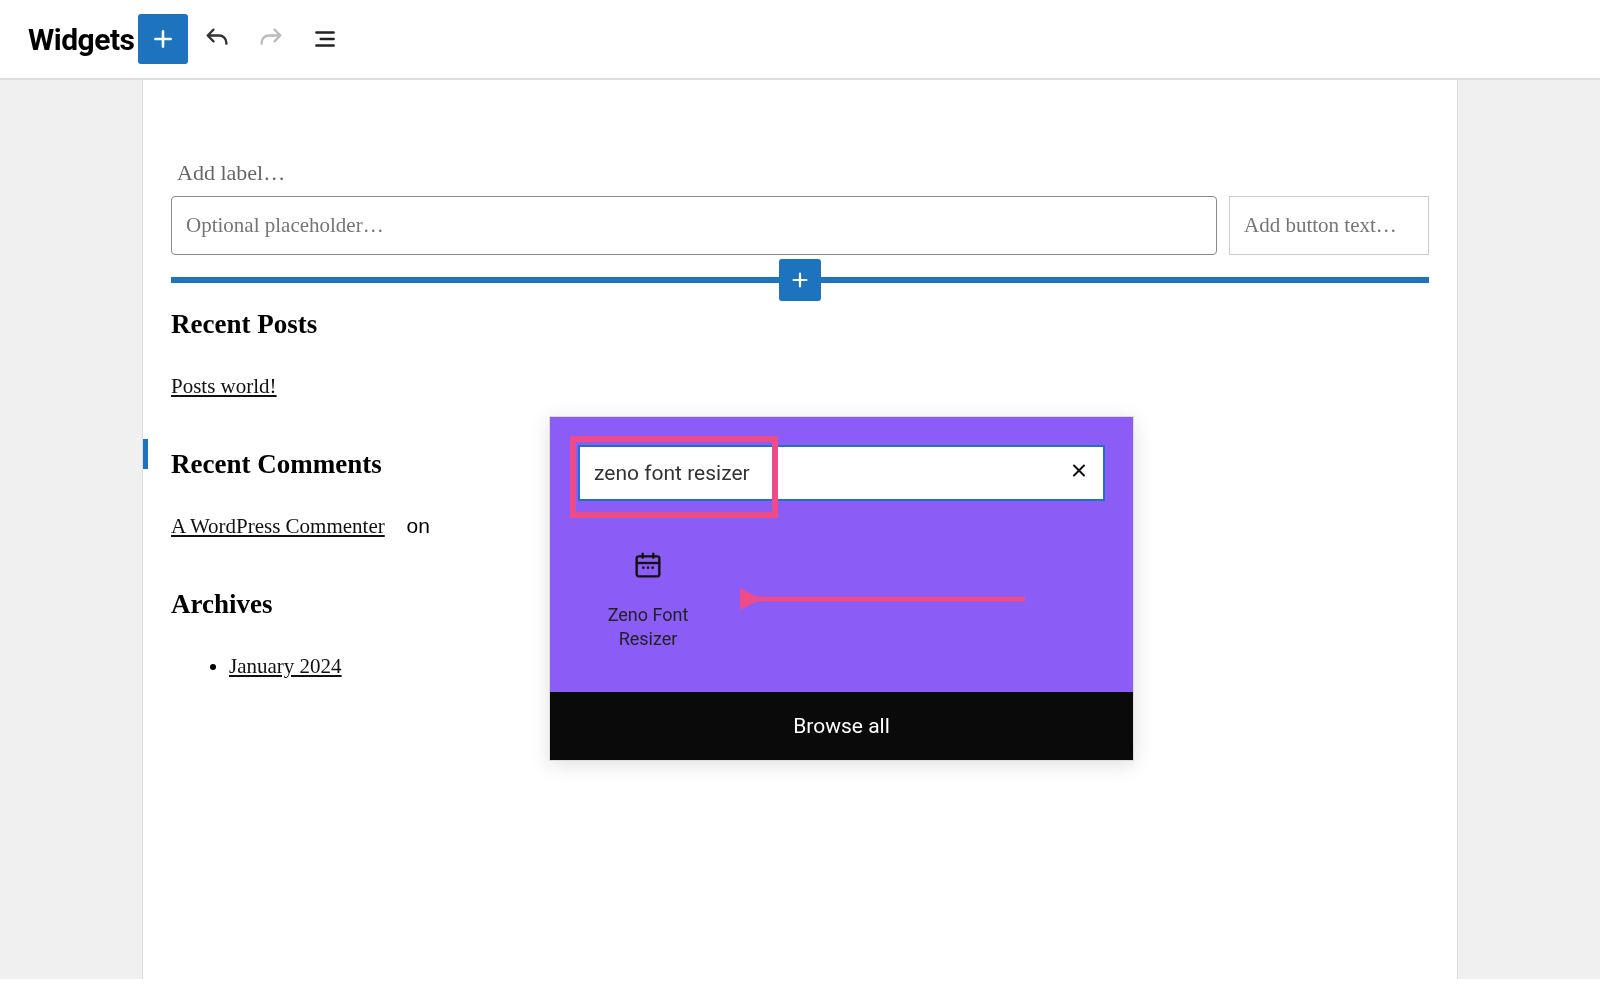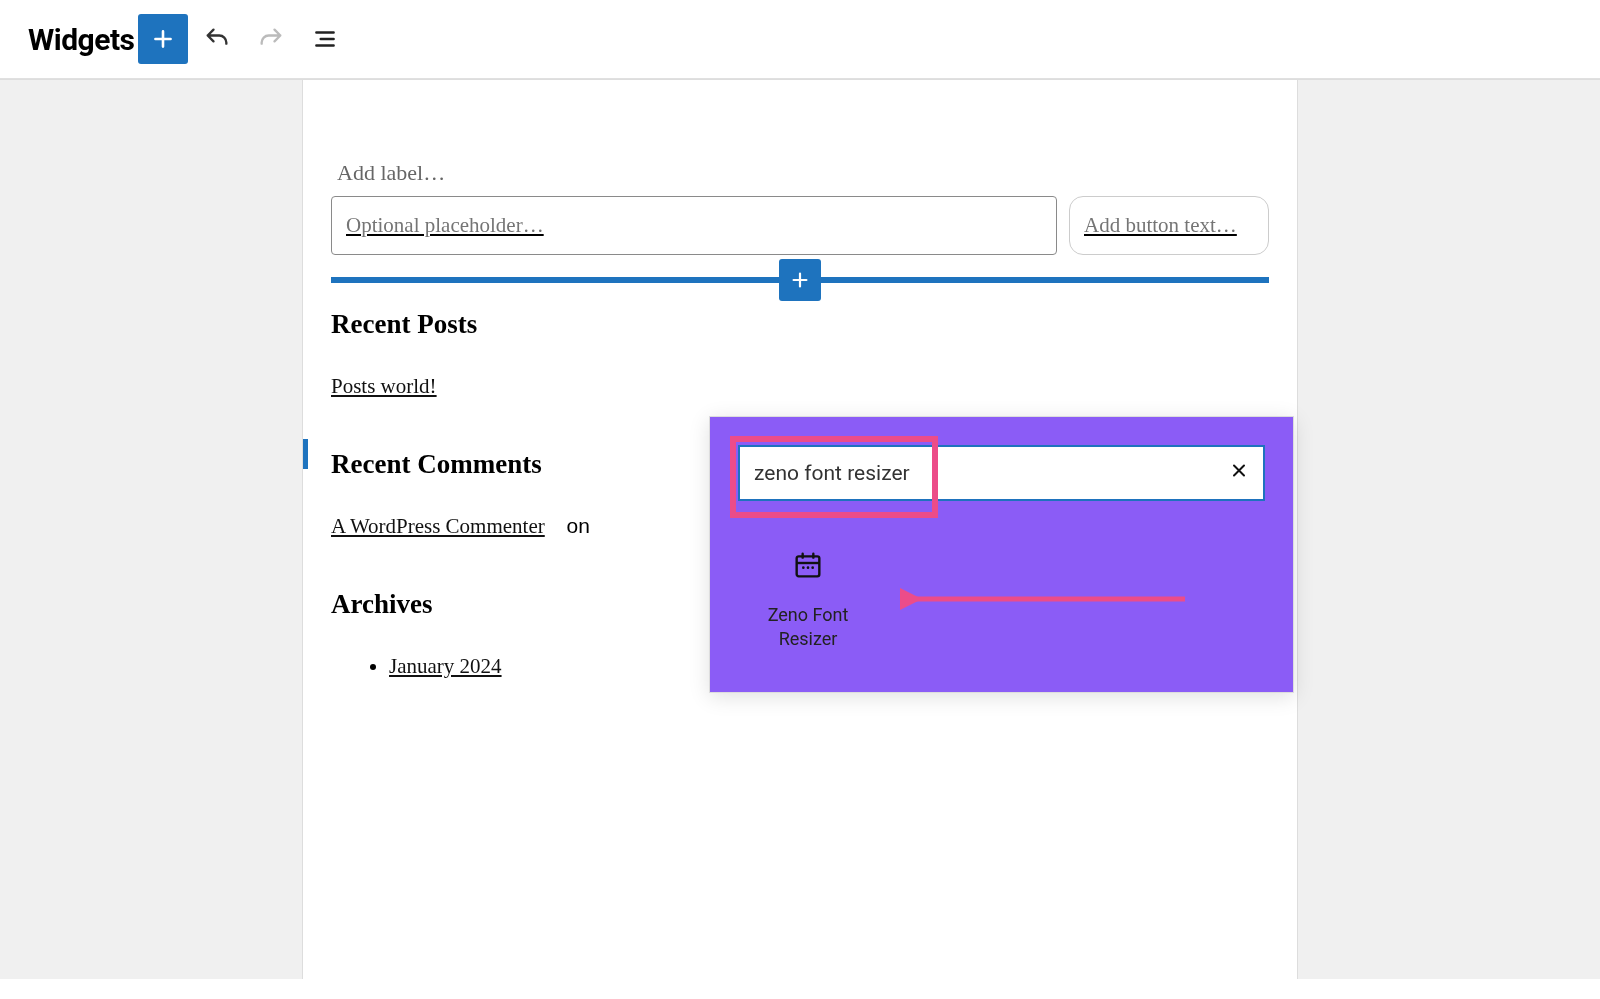--- a/index.html
+++ b/index.html
@@ -5,27 +5,27 @@
 * { box-sizing: border-box; margin: 0; padding: 0; }
 body { font-family: -apple-system, BlinkMacSystemFont, "Segoe UI", Roboto, sans-serif; background: #fff; }
 
 .topbar { display: flex; align-items: center; padding: 14px 28px; border-bottom: 1px solid #e0e0e0; gap: 4px; }
 .page-title { font-size: 30px; font-weight: 700; letter-spacing: -0.5px; }
 .btn-add { width: 50px; height: 50px; background: #1e73be; color: #fff; display: flex; align-items: center; justify-content: center; border-radius: 3px; cursor: pointer; }
 .btn-icon { width: 50px; height: 50px; display: flex; align-items: center; justify-content: center; cursor: pointer; color: #444; }
 .btn-icon.dim { color: #aaa; }
 
 .stage { background: #f0f0f0; padding: 0 0; display: flex; justify-content: center; min-height: 900px; border-top: 1px solid #ddd;}
-.canvas { background: #fff; width: 996px; border-left: 1px solid #ddd; border-right: 1px solid #ddd; padding: 80px 0 40px 0; position: relative;}
+.canvas { background: #fff; width: 1316px; border-left: 1px solid #ddd; border-right: 1px solid #ddd; padding: 80px 0 40px 0; position: relative;}
 .canvas-inner { padding: 0 28px; }
 
 .label-text { font-size: 22px; color: #666; font-family: Georgia, serif; margin-bottom: 10px; padding-left: 6px;}
-.form-row { display: flex; gap: 12px; align-items: stretch; text-decoration: underline; }
+.form-row { display: flex; gap: 12px; align-items: stretch; }
 .input-main { flex: 1; border: 1px solid #8a8a8a; border-radius: 4px; padding: 16px 14px; font-size: 21px; font-family: Georgia, serif; color: #999;}
-.input-side { width: 200px; border: 1px solid #ccc; border-radius: 14px; padding: 16px 14px; font-size: 21px; font-family: Georgia, serif; color: #999;}
+.input-side { width: 200px; border: 1px solid #ccc; border-radius: 0; padding: 16px 14px; font-size: 21px; font-family: Georgia, serif; color: #999;}
 
 .divider { position: relative; height: 6px; background: #1e73be; margin: 22px 0 26px 0;}
 .divider-btn { position: absolute; left: 50%; top: 50%; transform: translate(-50%,-50%); width: 42px; height: 42px; background: #1e73be; display:flex; align-items:center; justify-content:center; color:#fff; border-radius:3px; cursor:pointer;}
 
 .widget-heading { font-family: Georgia, "Times New Roman", serif; font-size: 27px; font-weight: 700; margin: 24px 0 34px 0; }
 .widget-link { font-family: Georgia, serif; font-size: 21px; text-decoration: underline; color: #111; display:inline-block;}
 .widget-text { font-family: Liberation Sans, sans-serif; font-size: 21px; color: #000000; margin-left: 16px; }
 ul.widget-list { padding-left: 58px; }
 ul.widget-list li { font-family: Georgia, serif; font-size: 21px; margin: 8px 0; }
 
@@ -134,16 +134,17 @@
         </div>
         <svg class="arrow" width="290" height="24">
           <defs>
               <marker id="ah" markerWidth="12" markerHeight="12" refX="2" refY="6" orient="auto">
                 <path d="M12 0L0 6l12 6z" fill="#ec4c89"></path>
               </marker>
             </defs>
           <line x1="285" y1="12" x2="12" y2="12" stroke="#ec4c89" stroke-width="5" marker-end="url(#ah)"></line>
         </svg>
       </div>
+      <div class="popover-footer">Browse all</div>
     </div>
 
   </div>
 </div>
 
 </body></html>

